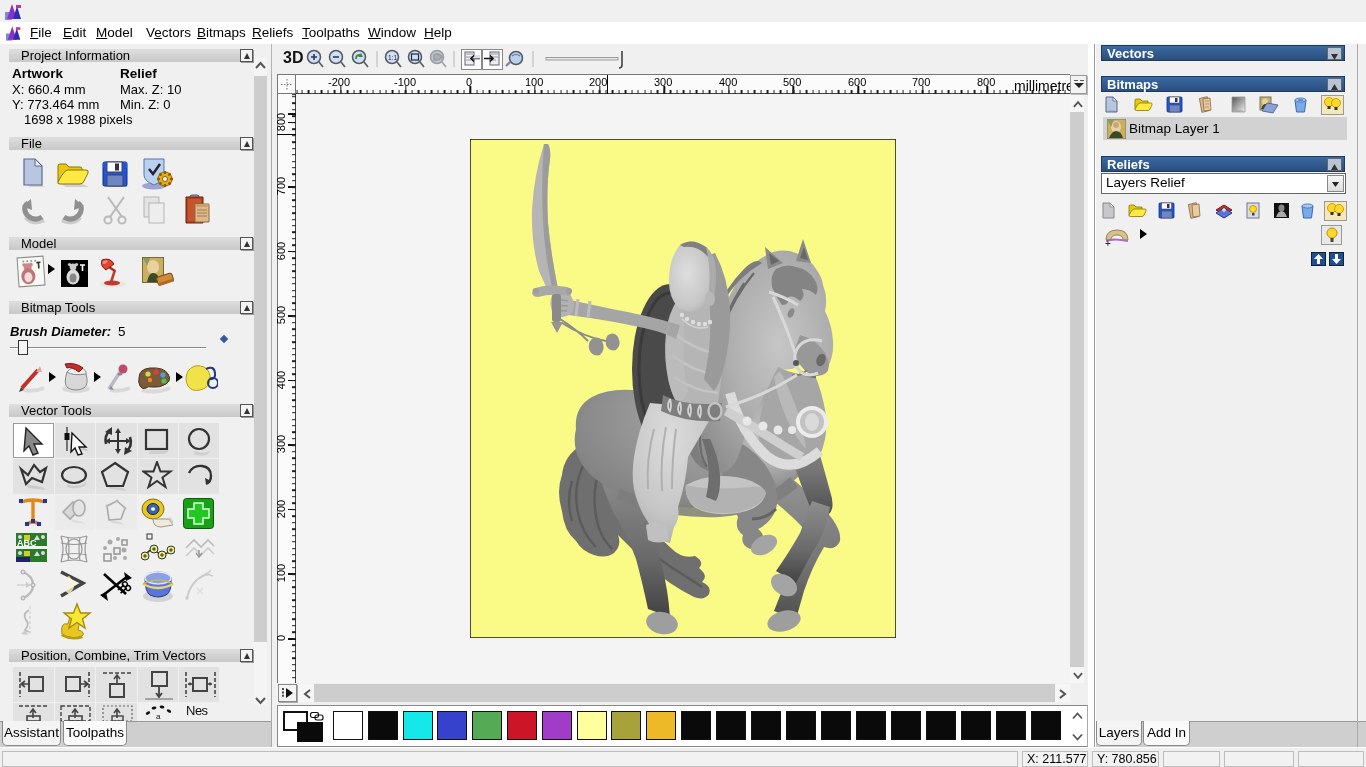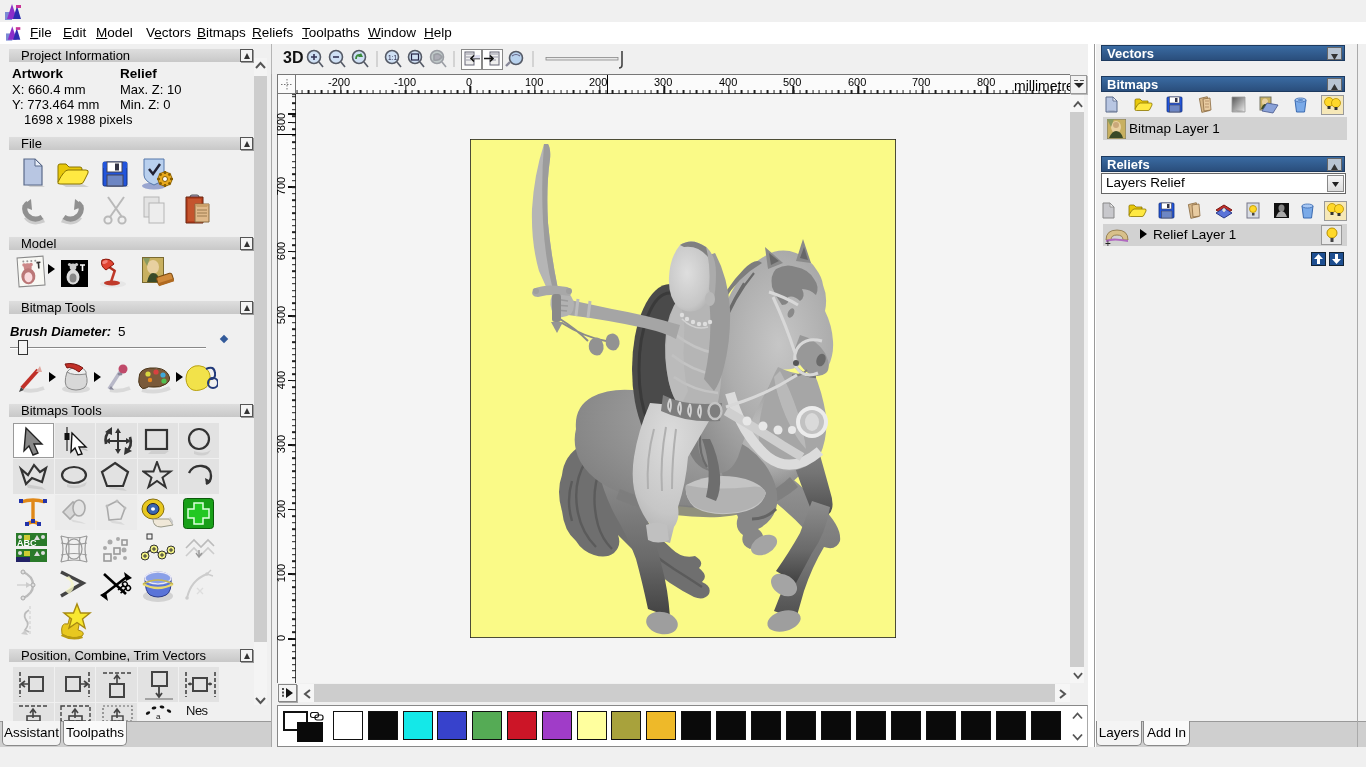--- a/index.html
+++ b/index.html
@@ -261,21 +261,21 @@
       <circle cx="14" cy="14" r="2.2" fill="#e88820"></circle>
     </svg>
 <div class="abs" style="left:176px;top:372px;width:0;height:0;border-top:5px solid transparent;border-bottom:5px solid transparent;border-left:7px solid #000"></div>
 <svg class="abs" style="left:182px;top:361px" width="36" height="34" viewBox="0 0 36 34">
       <path d="M6 10 Q2 18 6 25 Q10 31 18 29 Q27 27 28 19 Q29 10 22 6 Q12 2 6 10 Z" fill="#f2e24a" stroke="#b8a010"></path>
       <path d="M24 8 Q32 4 33 12 Q34 18 28 18" fill="none" stroke="#223a7a" stroke-width="2"></path>
       <circle cx="31" cy="22" r="5" fill="none" stroke="#223a7a" stroke-width="2"></circle>
       <path d="M28 18 L31 17" stroke="#223a7a" stroke-width="2"></path>
     </svg>
 <div class="sechead abs" style="top:403px">
-      <span>Bitmaps Tools</span>
+      <span>Vector Tools</span>
       <div class="colbtn"></div>
     </div>
 
 <div class="abs cellw" style="left:13px;top:423px;width:41px;height:35px"></div>
 <div class="abs cell" style="left:55px;top:423px;width:40px;height:35px"></div>
 <div class="abs cell" style="left:96px;top:423px;width:41px;height:35px"></div>
 <div class="abs cell" style="left:138px;top:423px;width:40px;height:35px"></div>
 <div class="abs cell" style="left:179px;top:423px;width:40px;height:35px"></div>
 <svg class="abs" style="left:20px;top:426px" width="28" height="30" viewBox="0 0 28 30">
       <path d="M6 2 L22 18 L14 18 L18 27 L13 29 L9 20 L4 25 Z" fill="#888" stroke="#222" stroke-width="1.4"></path>
@@ -1050,23 +1050,20 @@
         <ellipse cx="9.5" cy="5" rx="5.5" ry="2" fill="#a8c8f4" stroke="#3a6ab0" stroke-width="0.8"></ellipse>
       </g>
 <g transform="translate(224,-1)">
         <rect x="0.5" y="1.5" width="22" height="19" fill="#f6e8b8" stroke="#999"></rect>
         <circle cx="8" cy="8" r="4.5" fill="#ffd829" stroke="#b89000" stroke-width="0.8"></circle>
         <rect x="6.5" y="12" width="3" height="3" fill="#333"></rect>
         <circle cx="15" cy="9" r="4.5" fill="#ffd829" stroke="#b89000" stroke-width="0.8"></circle>
         <rect x="13.5" y="13" width="3" height="3" fill="#333"></rect>
       </g>
 </svg>
-<div class="graylayer abs" style="top:224px;height:22px">
-      <span style="left:50px;top:3px">Relief Layer 1</span>
-    </div>
 <svg class="abs" style="left:1104px;top:226px" width="30" height="22" viewBox="0 0 30 22">
       <path d="M2 14 Q2 4 13 4 Q24 4 24 14 L19 14 Q19 9 13 9 Q7 9 7 14 Z" fill="#d8c08a" stroke="#887040" stroke-width="0.8"></path>
       <path d="M2 14 Q8 11 24 14 L24 16 Q10 13 2 16 Z" fill="#b06ac0"></path>
       <text x="1" y="21" font-size="10" fill="#222" font-family="Liberation Sans">+</text>
     </svg>
 <div class="abs" style="left:1140px;top:229px;width:0;height:0;border-top:5px solid transparent;border-bottom:5px solid transparent;border-left:7px solid #000"></div>
 <div class="abs" style="left:1321px;top:225px;width:21px;height:20px;background:#e8e8e8;border:1px solid #999"></div>
 <svg class="abs" style="left:1326px;top:227px" width="12" height="16" viewBox="0 0 12 16">
       <circle cx="6" cy="6" r="5" fill="#ffd829" stroke="#b89000"></circle>
       <rect x="4.5" y="11" width="3" height="4" fill="#444"></rect>
@@ -1080,12 +1077,20 @@
       <path d="M4.5 10 L9 5 L6 5 L6 0 L3 0 L3 5 L0 5 Z" fill="#fff"></path>
     </svg>
 
 <div class="abs tabtexture" style="left:1096px;top:721px;width:270px;height:26px;border-top:1px solid #999"></div>
 <div class="tab" style="left:1096px;top:721px;width:46px;background:#f4f4f4;">Layers</div>
 <div class="tab" style="left:1143px;top:721px;width:47px;background:#fafafa;">Add In</div>
 <div class="abs" style="left:1357px;top:44px;width:1px;height:703px;background:#aaa"></div>
 <div class="abs" style="left:1088px;top:44px;width:8px;height:703px;background:#fff"></div>
 <div class="abs" style="left:1094px;top:44px;width:1px;height:703px;background:#999"></div>
 
+<div class="abs" id="statusbar">
+  <div class="scell" style="left:2px;width:1016px;"></div>
+  <div class="scell" style="left:1022px;width:66px;">X: 211.577</div>
+  <div class="scell" style="left:1092px;width:67px;">Y: 780.856</div>
+  <div class="scell" style="left:1163px;width:57px;"></div>
+  <div class="scell" style="left:1224px;width:70px;"></div>
+  <div class="scell" style="left:1298px;width:66px;"></div>
+</div>
 </div>
 </body></html>

